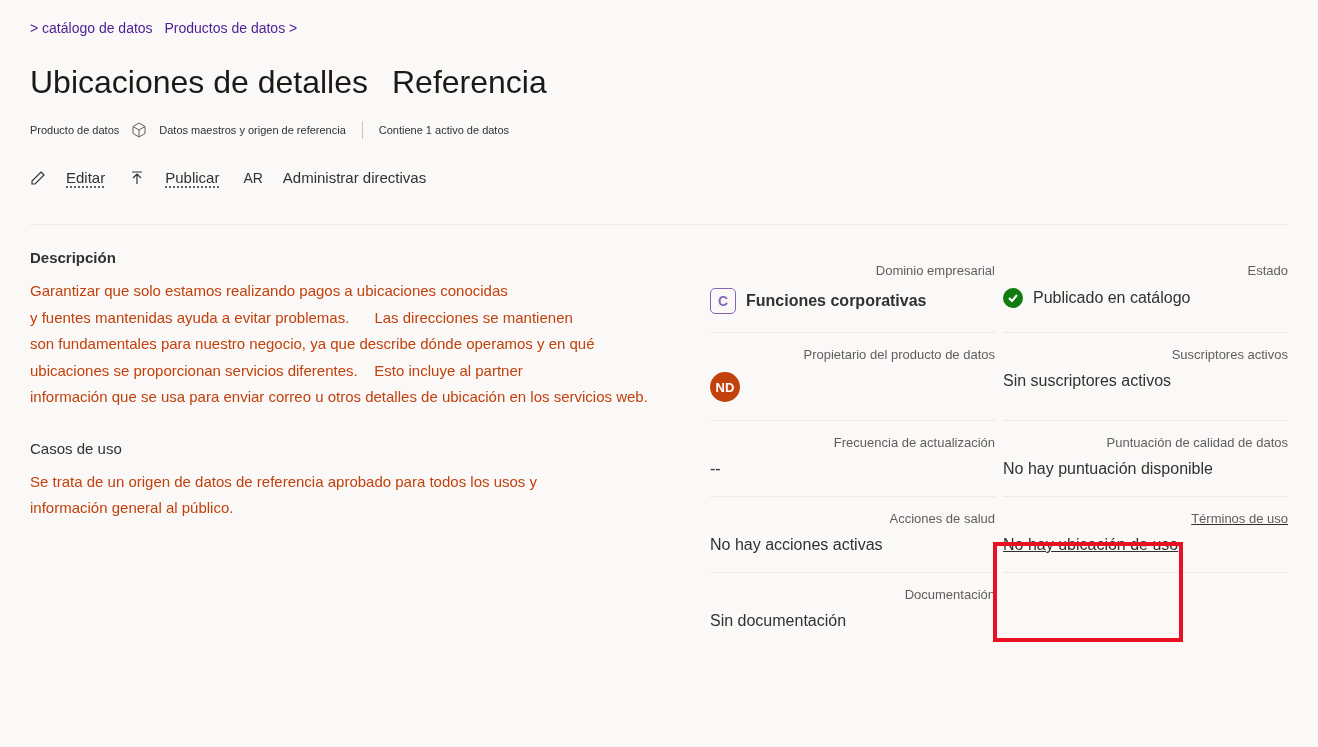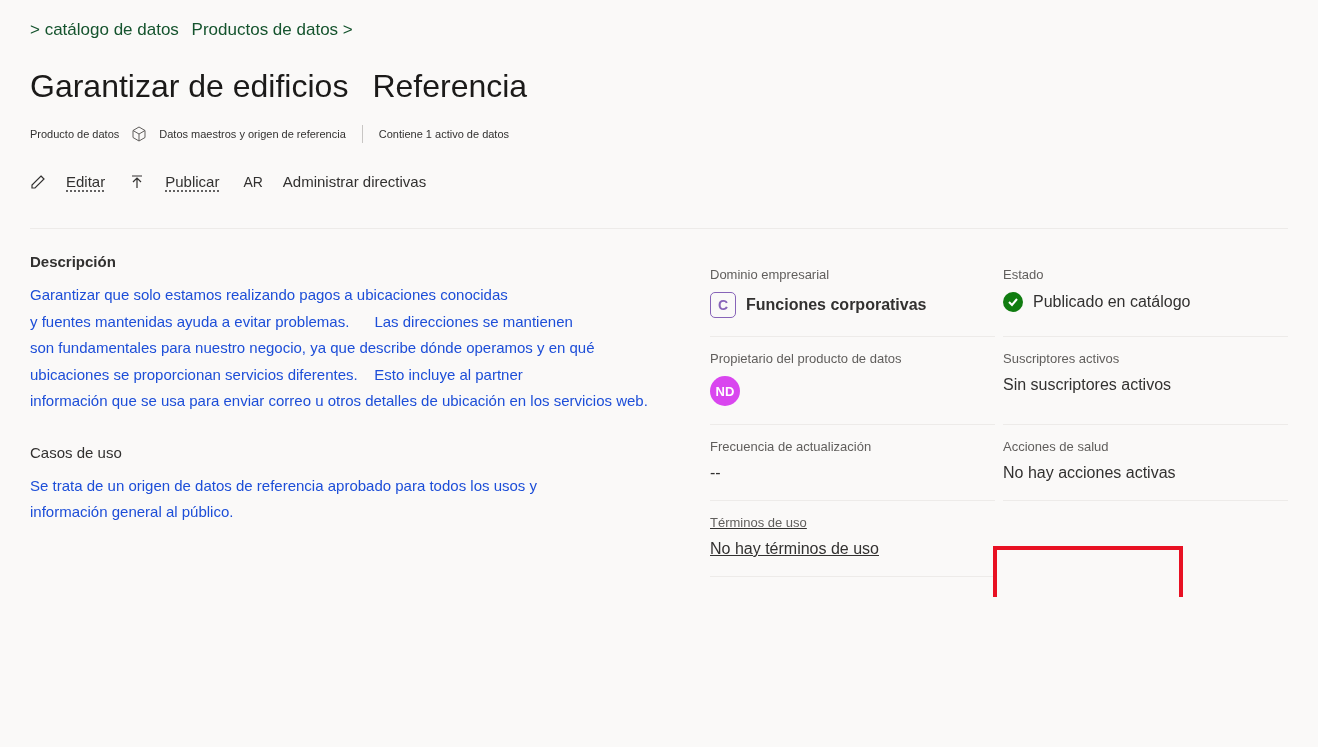--- a/index.html
+++ b/index.html
@@ -11,22 +11,22 @@
       font-family: 'Segoe UI', Tahoma, sans-serif;
       background: #faf9f8;
       color: #323130;
       padding: 0;
       width: 1318px;
     }
     .container {
       padding: 20px 30px;
     }
     .breadcrumb {
-      font-size: 17px;
-      color: #14532d;
+      font-size: 14px;
+      color: #4c1d95;
       margin-bottom: 28px;
     }
     .breadcrumb span {
       margin-right: 8px;
     }
     .title-row {
       display: flex;
       align-items: baseline;
       gap: 24px;
       margin-bottom: 20px;
@@ -104,29 +104,30 @@
     }
     .section-heading {
       font-size: 15px;
       font-weight: 600;
       color: #323130;
       margin-bottom: 12px;
     }
     .description-text {
       font-size: 15px;
       line-height: 1.7;
-      color: #1d4ed8;
+      color: #c2410c;
       margin-bottom: 30px;
     }
     .description-text div {
       margin-bottom: 1px;
     }
     .info-cell {
       padding: 14px 0 18px 0;
       border-bottom: 1px solid #edebe9;
+      text-align: right;
     }
     .info-cell.no-border {
       border-bottom: none;
     }
     .info-label {
       font-size: 13px;
       color: #605e5c;
       margin-bottom: 10px;
     }
     .info-value {
@@ -157,21 +158,21 @@
       border-radius: 50%;
       display: flex;
       align-items: center;
       justify-content: center;
       color: white;
       font-size: 12px;
     }
     .avatar-nd {
       width: 30px;
       height: 30px;
-      background: #d946ef;
+      background: #c2410c;
       border-radius: 50%;
       display: flex;
       align-items: center;
       justify-content: center;
       color: white;
       font-size: 13px;
       font-weight: 600;
     }
     .highlight-box {
       border: 4px solid #e81123;
@@ -193,21 +194,21 @@
 </head>
 <body>
 
 <div class="container">
   <div class="breadcrumb">
     <span>&gt; catálogo de datos</span>
     <span>Productos de datos &gt;</span>
   </div>
 
   <div class="title-row">
-    <h1 class="title">Garantizar de edificios</h1>
+    <h1 class="title">Ubicaciones de detalles</h1>
     <div class="subtitle">Referencia</div>
   </div>
 
   <div class="meta-row">
     <span>Producto de datos</span>
     <span class="cube-icon">
       <svg viewBox="0 0 16 16" width="16" height="16" fill="none" stroke="#605e5c" stroke-width="1">
         <path d="M8 1 L14 4.5 L14 11.5 L8 15 L2 11.5 L2 4.5 Z"></path>
         <path d="M2 4.5 L8 8 L14 4.5"></path>
         <path d="M8 8 L8 15"></path>
@@ -293,29 +294,37 @@
         <div class="info-cell">
           <div class="info-label">Suscriptores activos</div>
           <div class="info-value">Sin suscriptores activos</div>
         </div>
 
         <div class="info-cell">
           <div class="info-label">Frecuencia de actualización</div>
           <div class="info-value">--</div>
         </div>
 
+        <div class="info-cell">
+          <div class="info-label">Puntuación de calidad de datos</div>
+          <div class="info-value">No hay puntuación disponible</div>
+        </div>
 
         <div class="info-cell">
           <div class="info-label">Acciones de salud</div>
           <div class="info-value">No hay acciones activas</div>
         </div>
 
         <div class="info-cell" style="position:relative;text-decoration:underline;">
           <div class="info-label">Términos de uso</div>
-          <div class="info-value">No hay términos de uso</div>
-        </div>
-
+          <div class="info-value">No hay ubicación de uso</div>
+        </div>
+
+        <div class="info-cell no-border">
+          <div class="info-label">Documentación</div>
+          <div class="info-value">Sin documentación</div>
+        </div>
         <div class="info-cell no-border"></div>
       </div>
       <div class="highlight-box" style="top:293px; left:283px; width:190px; height:100px;"></div>
     </div>
   </div>
 </div>
 
 </body></html>

